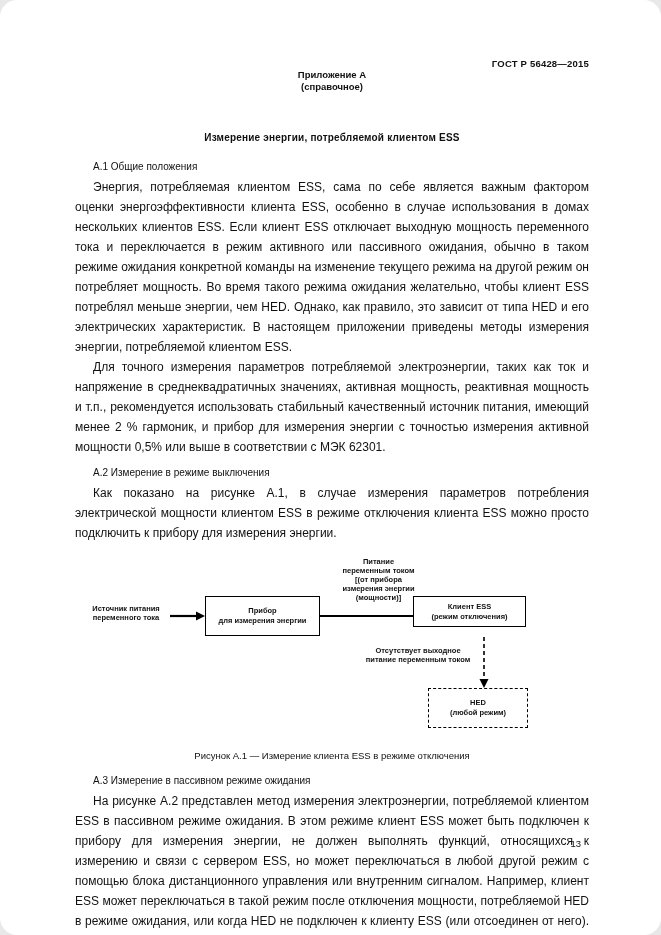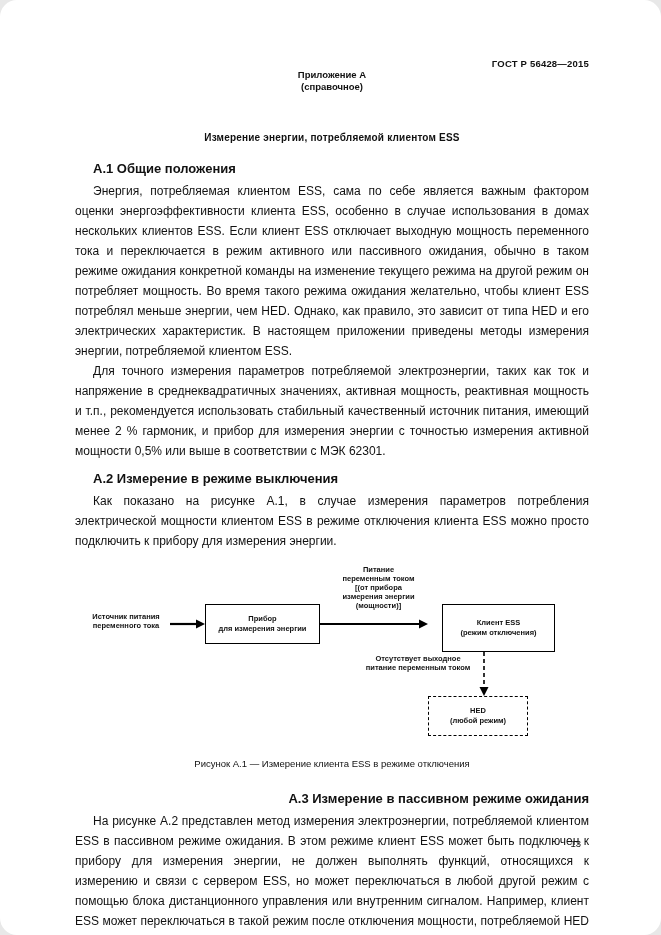--- a/index.html
+++ b/index.html
@@ -6,24 +6,24 @@
   html,body { background:#e8e8e8; }
   body { font-family:"Liberation Sans", sans-serif; color:#111; }
   .page {
     position:relative; width:661px; height:935px; background:#ffffff;
     margin:0 auto; padding:58px 72px 0 75px; overflow:hidden;border-radius:17px;
   }
   .doc-number { text-align:right; font-weight:bold; font-size:9.5px; letter-spacing:.2px; }
   .annex-title { text-align:center; font-weight:bold; font-size:9.5px; }
   .annex-subtitle { text-align:center; font-weight:bold; font-size:9.5px; margin-top:1px; }
   .main-title { text-align:center; font-weight:bold; font-size:10px; margin-top:40px; letter-spacing:.2px; }
-  .section-heading { font-weight:bold; font-size:13px; text-indent:18px; margin-bottom:5px; }
+  .section-heading { font-weight:normal; font-size:10px; text-indent:18px; margin-bottom:5px; }
   .mt-a1 { margin-top:18px; }
   .mt-a2 { margin-top:10px; }
-  .mt-a3 { margin-top:22px;text-align:right; }
+  .mt-a3 { margin-top:14px; }
   p.body {
     font-size:12px; line-height:20px; text-align:justify; text-indent:18px;
   }
   
   .figure { position:relative; height:175px; margin-top:14px; }
   .fig-svg { position:absolute; left:0; top:0; }
   .fig-label {
     position:absolute; font-size:7.5px; font-weight:bold; text-align:center;
     white-space:pre-line; line-height:1.2;
   }
@@ -76,21 +76,21 @@
 
     <div class="fig-label" style="left:255px; top:0px; width:97px;">Питание
 переменным током
 [(от прибора
 измерения энергии
 (мощности)]</div>
 
     <div class="fig-box" style="left:130px; top:39px; width:115px; height:40px;">Прибор
 для измерения энергии</div>
 
-    <div class="fig-box" style="left:367px; top:39px; width:113px; height:48px;">Клиент ESS
+    <div class="fig-box" style="left:338px; top:39px; width:113px; height:31px;">Клиент ESS
 (режим отключения)</div>
 
     <div class="fig-label" style="left:283px; top:89px; width:120px;">Отсутствует выходное
 питание переменным током</div>
 
     <div class="fig-box dashed" style="left:353px; top:131px; width:100px; height:40px;">HED
 (любой режим)</div>
   </div>
 
   <div class="figure-caption">Рисунок А.1 — Измерение клиента ESS в режиме отключения</div>

